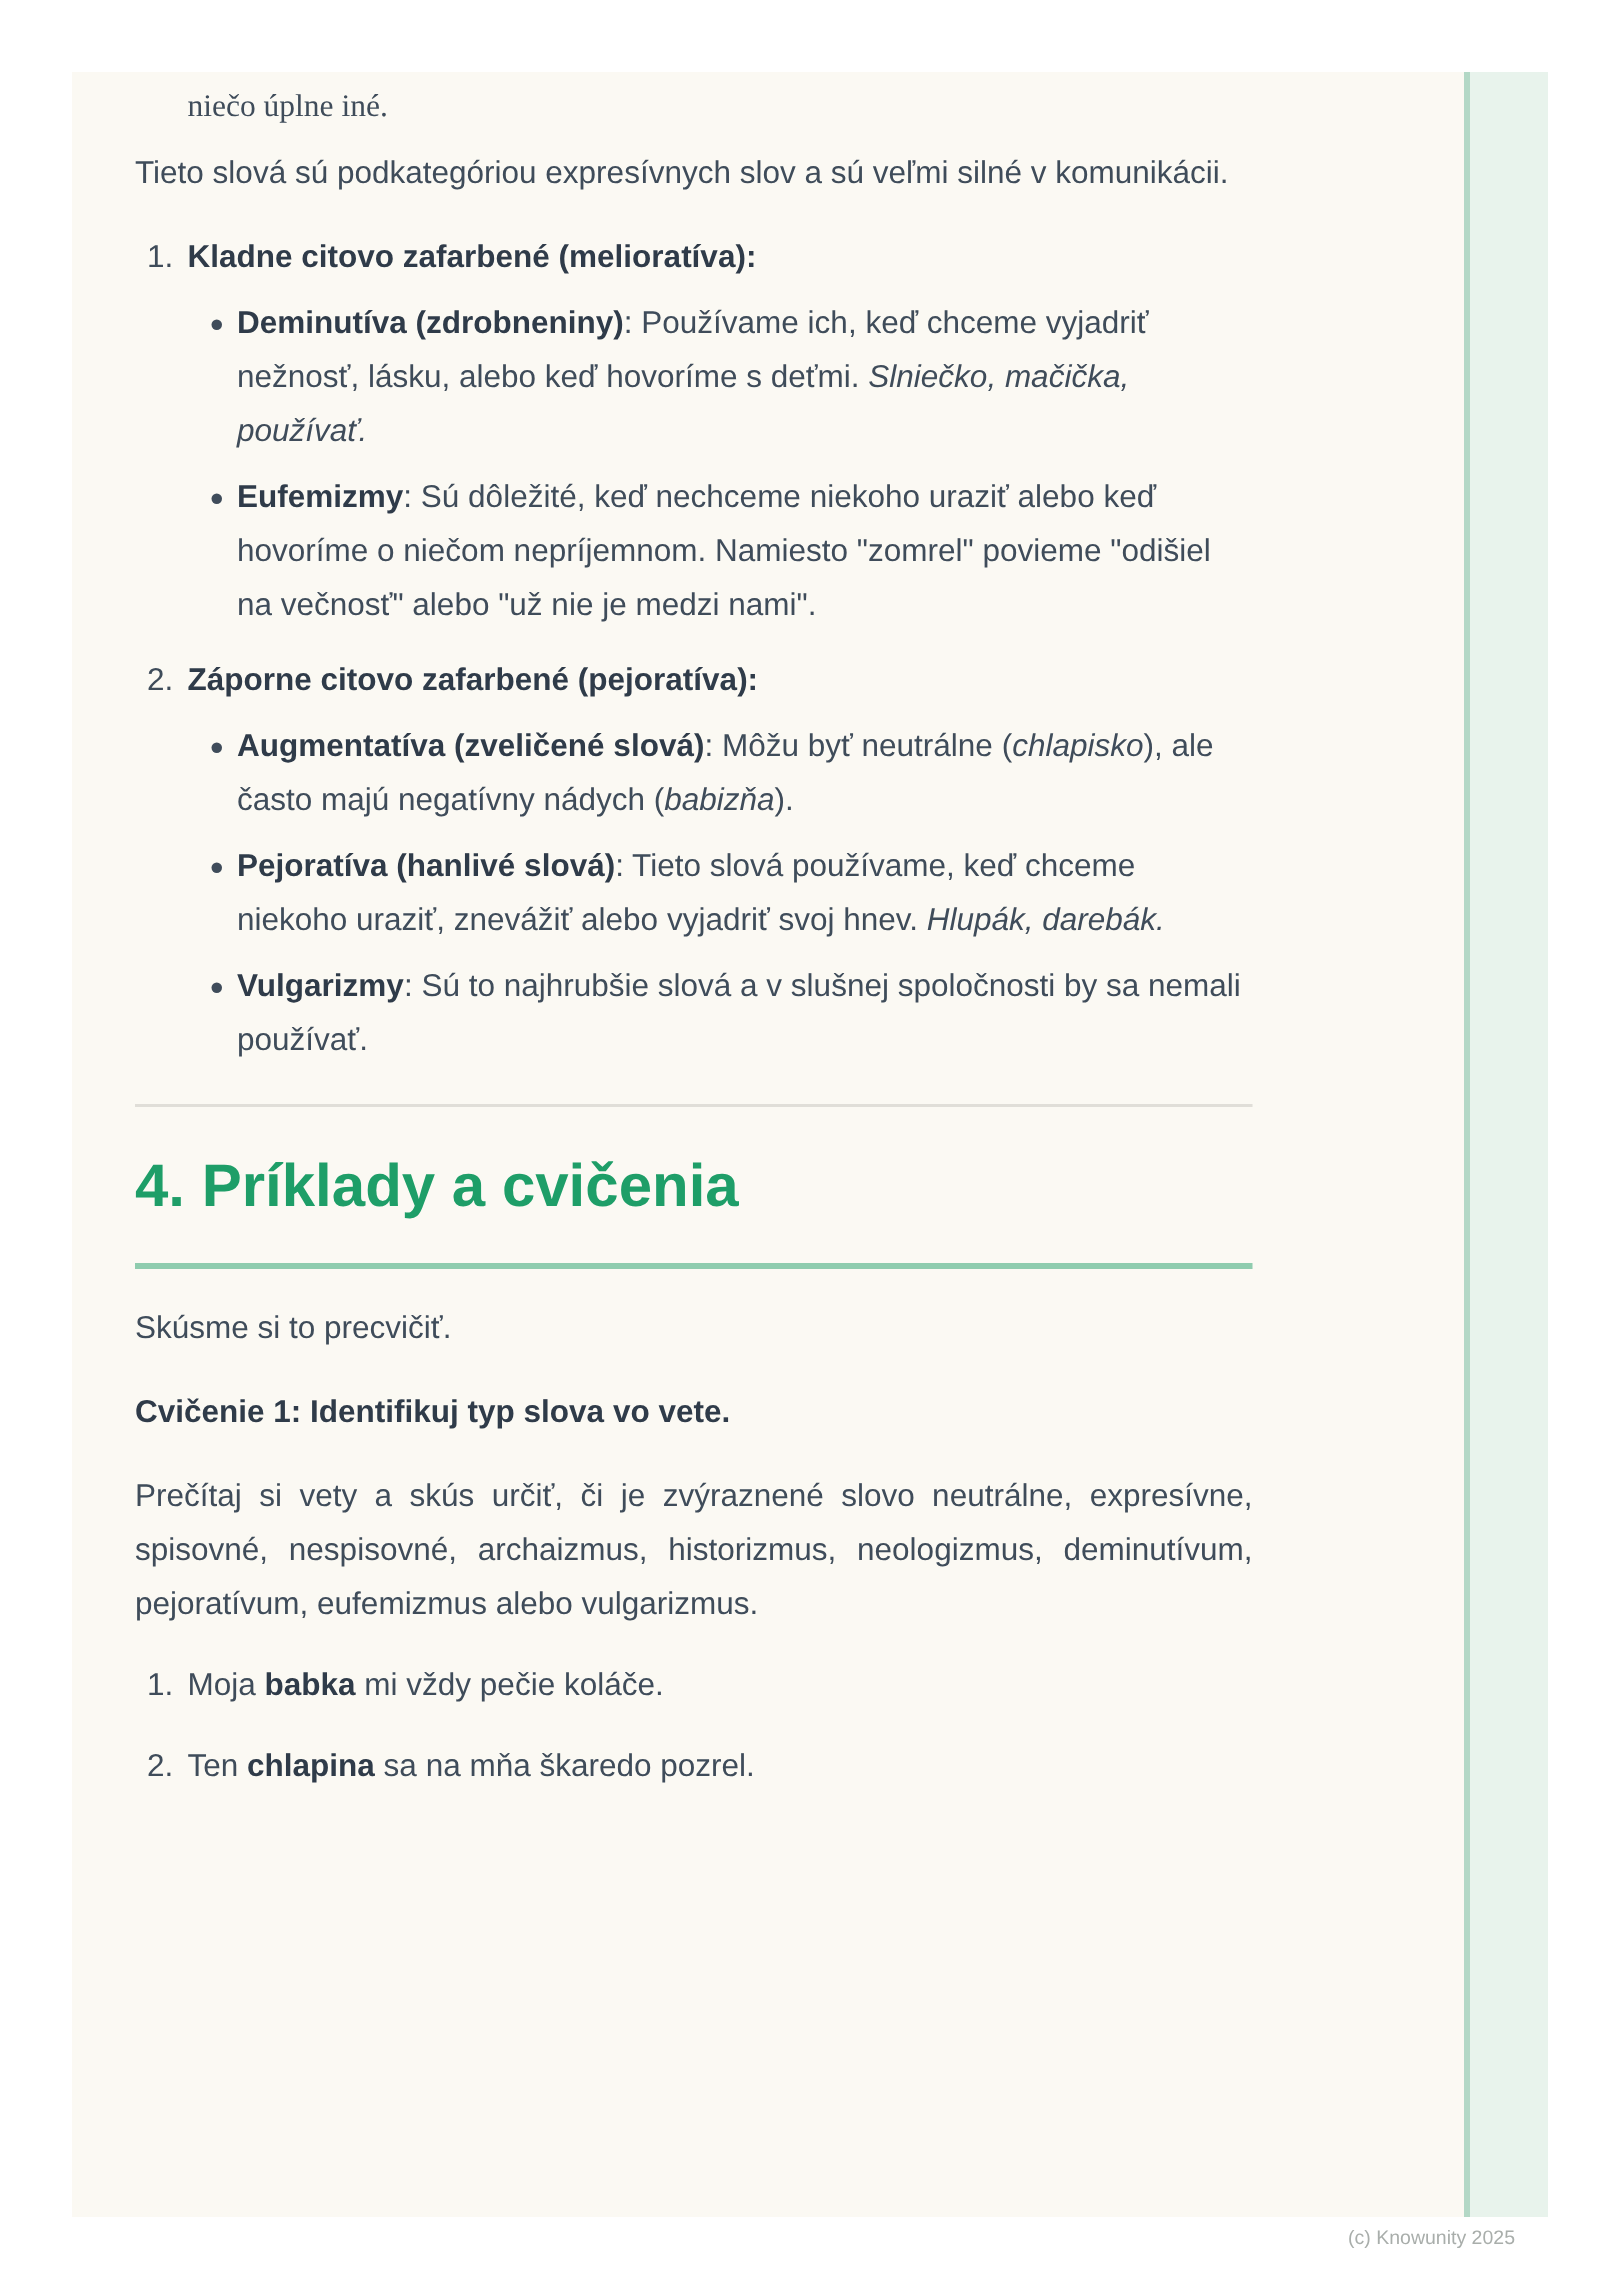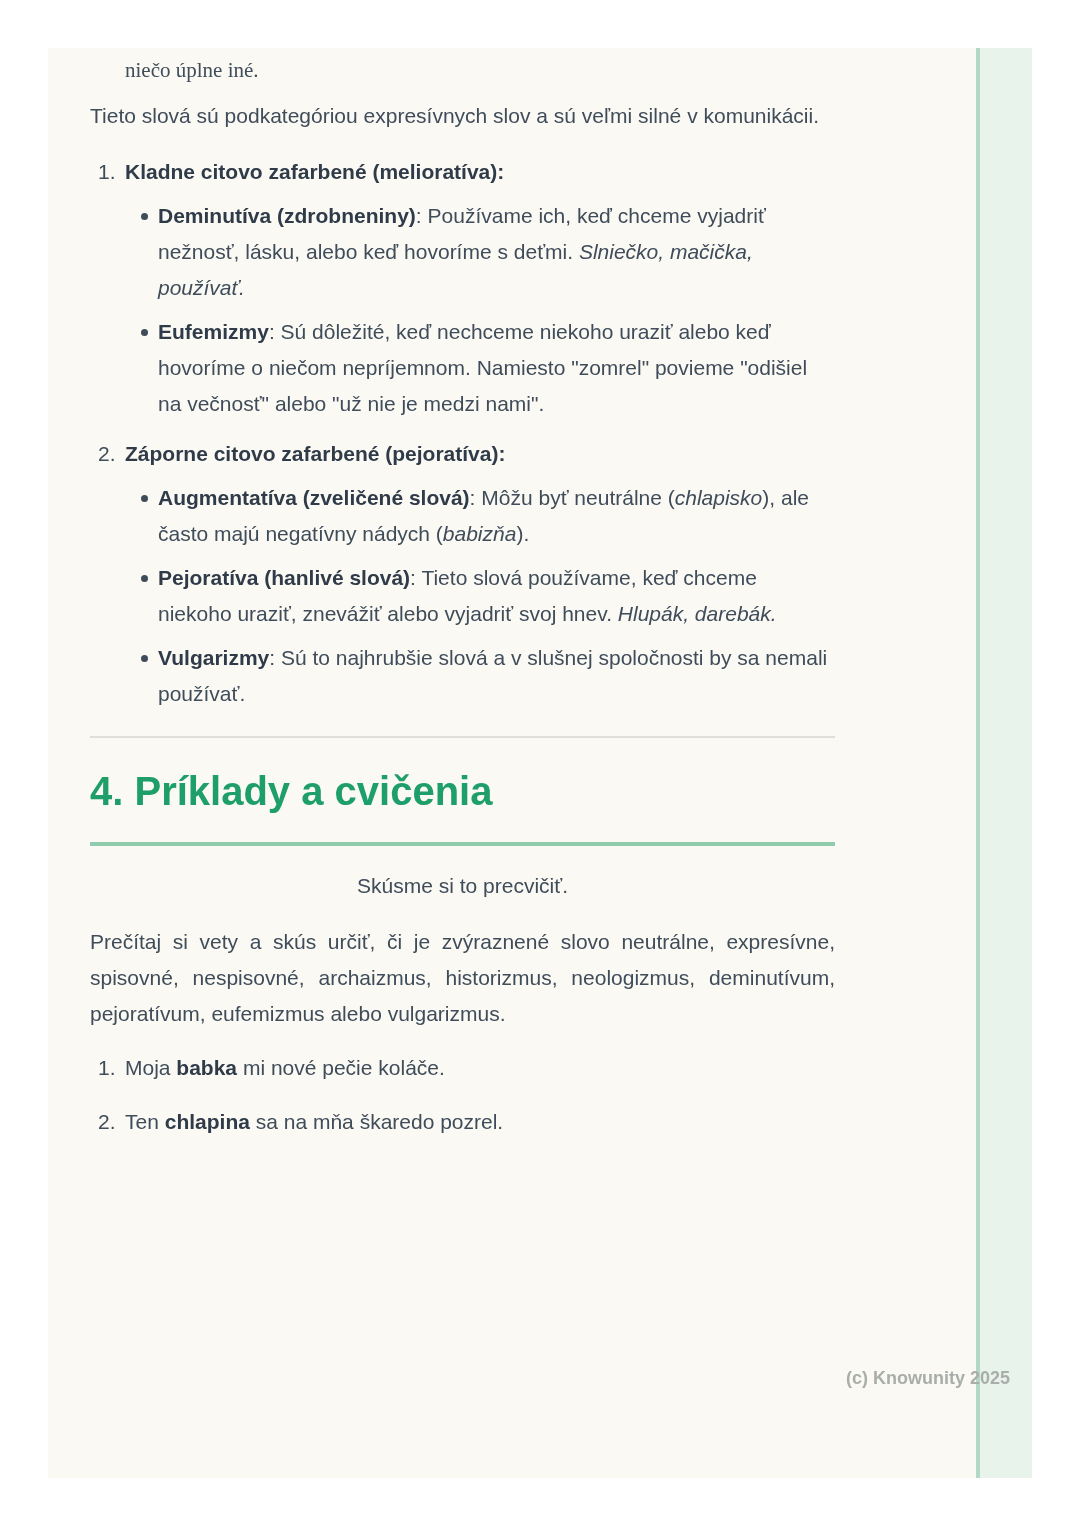--- a/index.html
+++ b/index.html
@@ -87,32 +87,31 @@
   }
   .h2 {
     margin: 30px 0 0 0;
     font-size: 40px;
     line-height: 46px;
     font-weight: bold;
     color: var(--h2-green);
     padding-bottom: 28px;
     border-bottom: 4px solid var(--underline-green);
   }
-  .para.after-h2 { margin-top: 22px; text-align: center; }
+  .para.after-h2 { margin-top: 22px; }
   .exercise-list { margin-top: 4px; }
   .exercise-item { margin-top: 18px; }
 
   .footer {
     position: absolute;
     right: 22px;
-    top: 1320px;
-    font-size: 18px;
+    top: 1436px;
+    font-size: 13px;
     color: var(--footer-text);
     z-index: 2;
-    font-weight: bold;
   }
 </style>
 </head>
 <body>
 
 <div class="page">
   <div class="stripe"></div>
 
   <div class="content">
 
@@ -158,28 +157,29 @@
         <div class="li-text"><span class="seg-b">Vulgarizmy</span><span class="seg-n">: Sú to najhrubšie slová a v slušnej spoločnosti by sa nemali používať.</span></div>
       </div>
     </div>
 
     <div class="rule"></div>
 
     <h2 class="h2">4. Príklady a cvičenia</h2>
 
     <p class="para after-h2">Skúsme si to precvičiť.</p>
 
+    <p class="para bold-lead"><span class="seg-b">Cvičenie 1: Identifikuj typ slova vo vete.</span></p>
 
     <p class="para justify spaced">Prečítaj si vety a skús určiť, či je zvýraznené slovo neutrálne, expresívne, spisovné, nespisovné, archaizmus, historizmus, neologizmus, deminutívum, pejoratívum, eufemizmus alebo vulgarizmus.</p>
 
     <div class="exercise-list">
 
       <div class="ol-item exercise-item">
         <span class="num">1.</span>
-        <div class="li-text"><span class="seg-n">Moja </span><span class="seg-b">babka</span><span class="seg-n"> mi nové pečie koláče.</span></div>
+        <div class="li-text"><span class="seg-n">Moja </span><span class="seg-b">babka</span><span class="seg-n"> mi vždy pečie koláče.</span></div>
       </div>
 
       <div class="ol-item exercise-item">
         <span class="num">2.</span>
         <div class="li-text"><span class="seg-n">Ten </span><span class="seg-b">chlapina</span><span class="seg-n"> sa na mňa škaredo pozrel.</span></div>
       </div>
 
     </div>
   </div>
 

